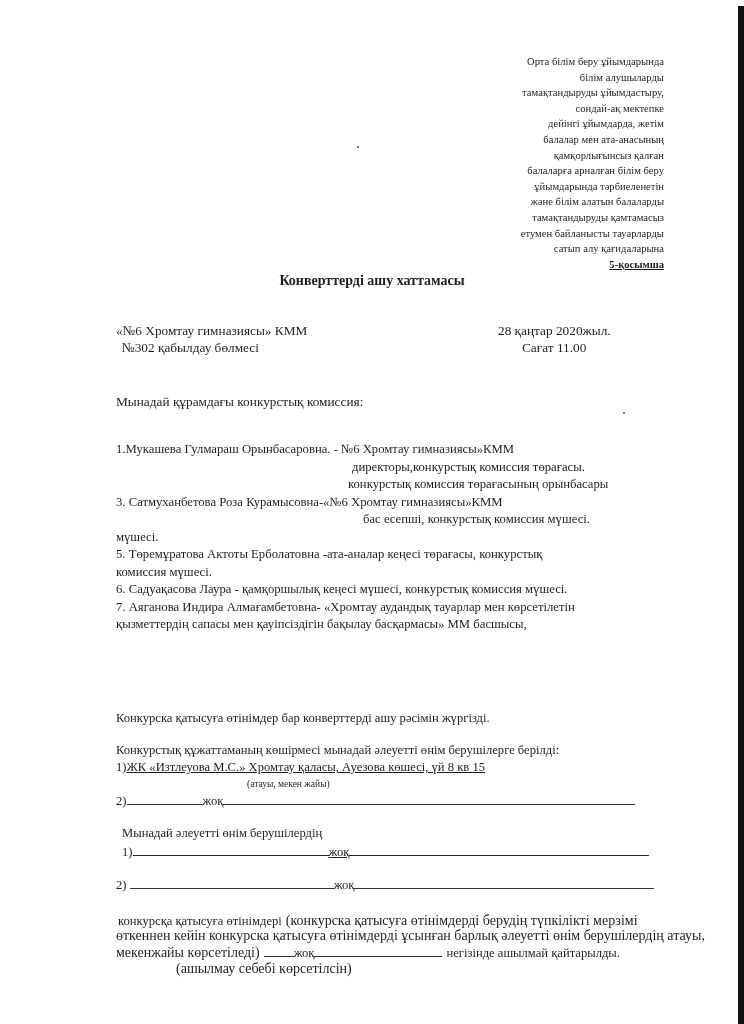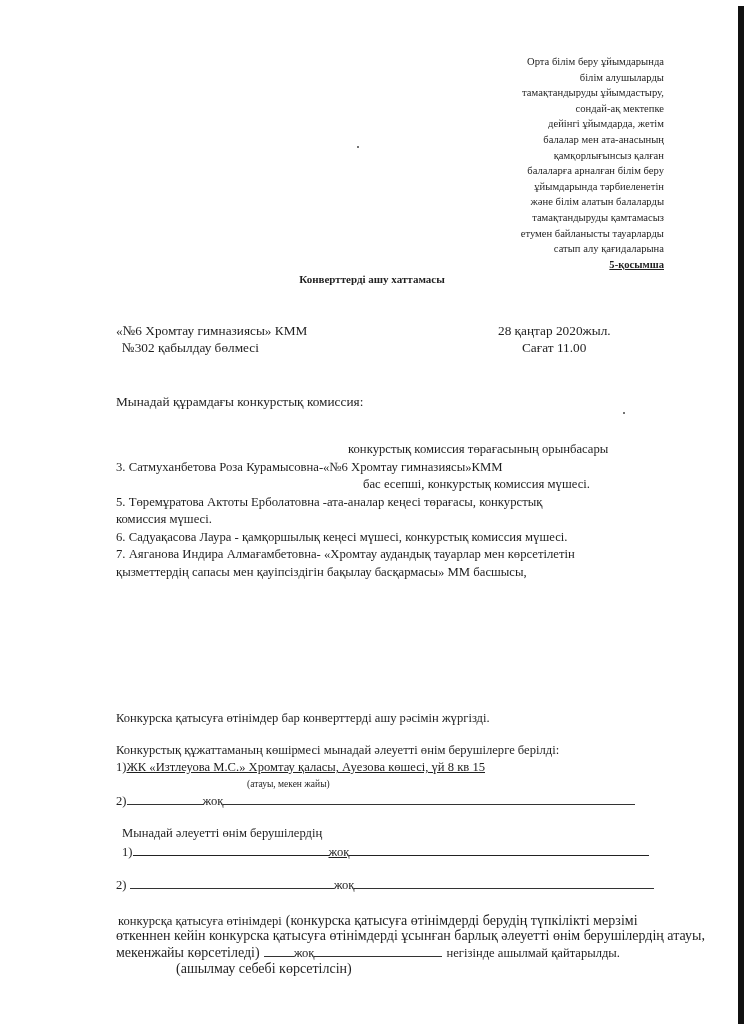--- a/index.html
+++ b/index.html
@@ -7,21 +7,21 @@
     width: 744px; height: 1024px; background: #ffffff; position: relative; overflow: hidden;
     font-family: "Liberation Serif", "DejaVu Serif", serif; color: #1f1f1f;
   }
   .scan-border { position: absolute; top: 6px; right: 0; width: 6px; height: 1018px; background: #111; }
   .abs { position: absolute; white-space: nowrap; }
   .appendix {
     position: absolute; right: 80px; top: 54px; text-align: right;
     font-size: 10.6px; line-height: 15.6px;
   }
   .appendix .num { font-weight: bold; text-decoration: underline; }
-  .title { left: 0; width: 744px; text-align: center; top: 273px; font-weight: bold; font-size: 11px; }
+  .title { left: 0; width: 744px; text-align: center; top: 273px; font-weight: bold; font-size: 14px; }
   .f13 { font-size: 13.3px; font-family: Liberation Serif, serif; }
   .f12 { font-size: 12.6px; }
   .members { position: absolute; left: 116px; top: 441px; font-size: 12.7px; line-height: 17.5px; width: 560px; }
   .members .indent-r { padding-left: 236px; white-space: nowrap; }
   .u { text-decoration: underline; }
   .blank { display: inline-block; border-bottom: 1px solid #333; height: 12px; vertical-align: baseline; }
   .blank.thick { border-bottom: 1.5px solid #222; }
   .small { font-size: 9.5px; }
   .hint { font-size: 14px; }
   .dot { position: absolute; width: 2px; height: 2px; background: #444; border-radius: 1px; }
@@ -54,27 +54,32 @@
 
 <div class="abs f13" style="left:116px;top:323px;">«№6 Хромтау гимназиясы» КММ</div>
 <div class="abs f13" style="left:122px;top:340px;">№302  қабылдау бөлмесі</div>
 <div class="abs f13" style="left:498px;top:323px;">28 қаңтар 2020жыл.</div>
 <div class="abs f13" style="left:522px;top:340px;">Сағат  11.00</div>
 
 <div class="abs f13" style="left:116px;top:394px;">Мынадай құрамдағы конкурстық комиссия:</div>
 
 <div class="members">
   <div>
+    <div>1.Мукашева Гулмараш Орынбасаровна. -  №6 Хромтау гимназиясы»КММ</div>
+    <div class="indent-r">директоры,конкурстық комиссия төрағасы.</div>
+  </div>
+  <div>
     <div style="padding-left:232px;white-space:nowrap;">конкурстық комиссия төрағасының орынбасары</div>
   </div>
   <div>
     <div>3. Сатмуханбетова Роза Курамысовна-«№6 Хромтау гимназиясы»КММ</div>
     <div style="padding-left:247px;white-space:nowrap;">бас есепші, конкурстық комиссия мүшесі.</div>
   </div>
   <div>
+    <div>мүшесі.</div>
   </div>
   <div>
     <div>5. Төремұратова Актоты Ерболатовна -ата-аналар кеңесі төрағасы, конкурстық</div>
     <div>комиссия  мүшесі.</div>
   </div>
   <div>
     <div style="white-space:nowrap;">6. Садуақасова Лаура - қамқоршылық кеңесі мүшесі,   конкурстық комиссия  мүшесі.</div>
   </div>
   <div>
     <div style="white-space:nowrap;">7. Аяганова Индира Алмағамбетовна-  «Хромтау аудандық тауарлар мен көрсетілетін</div>

